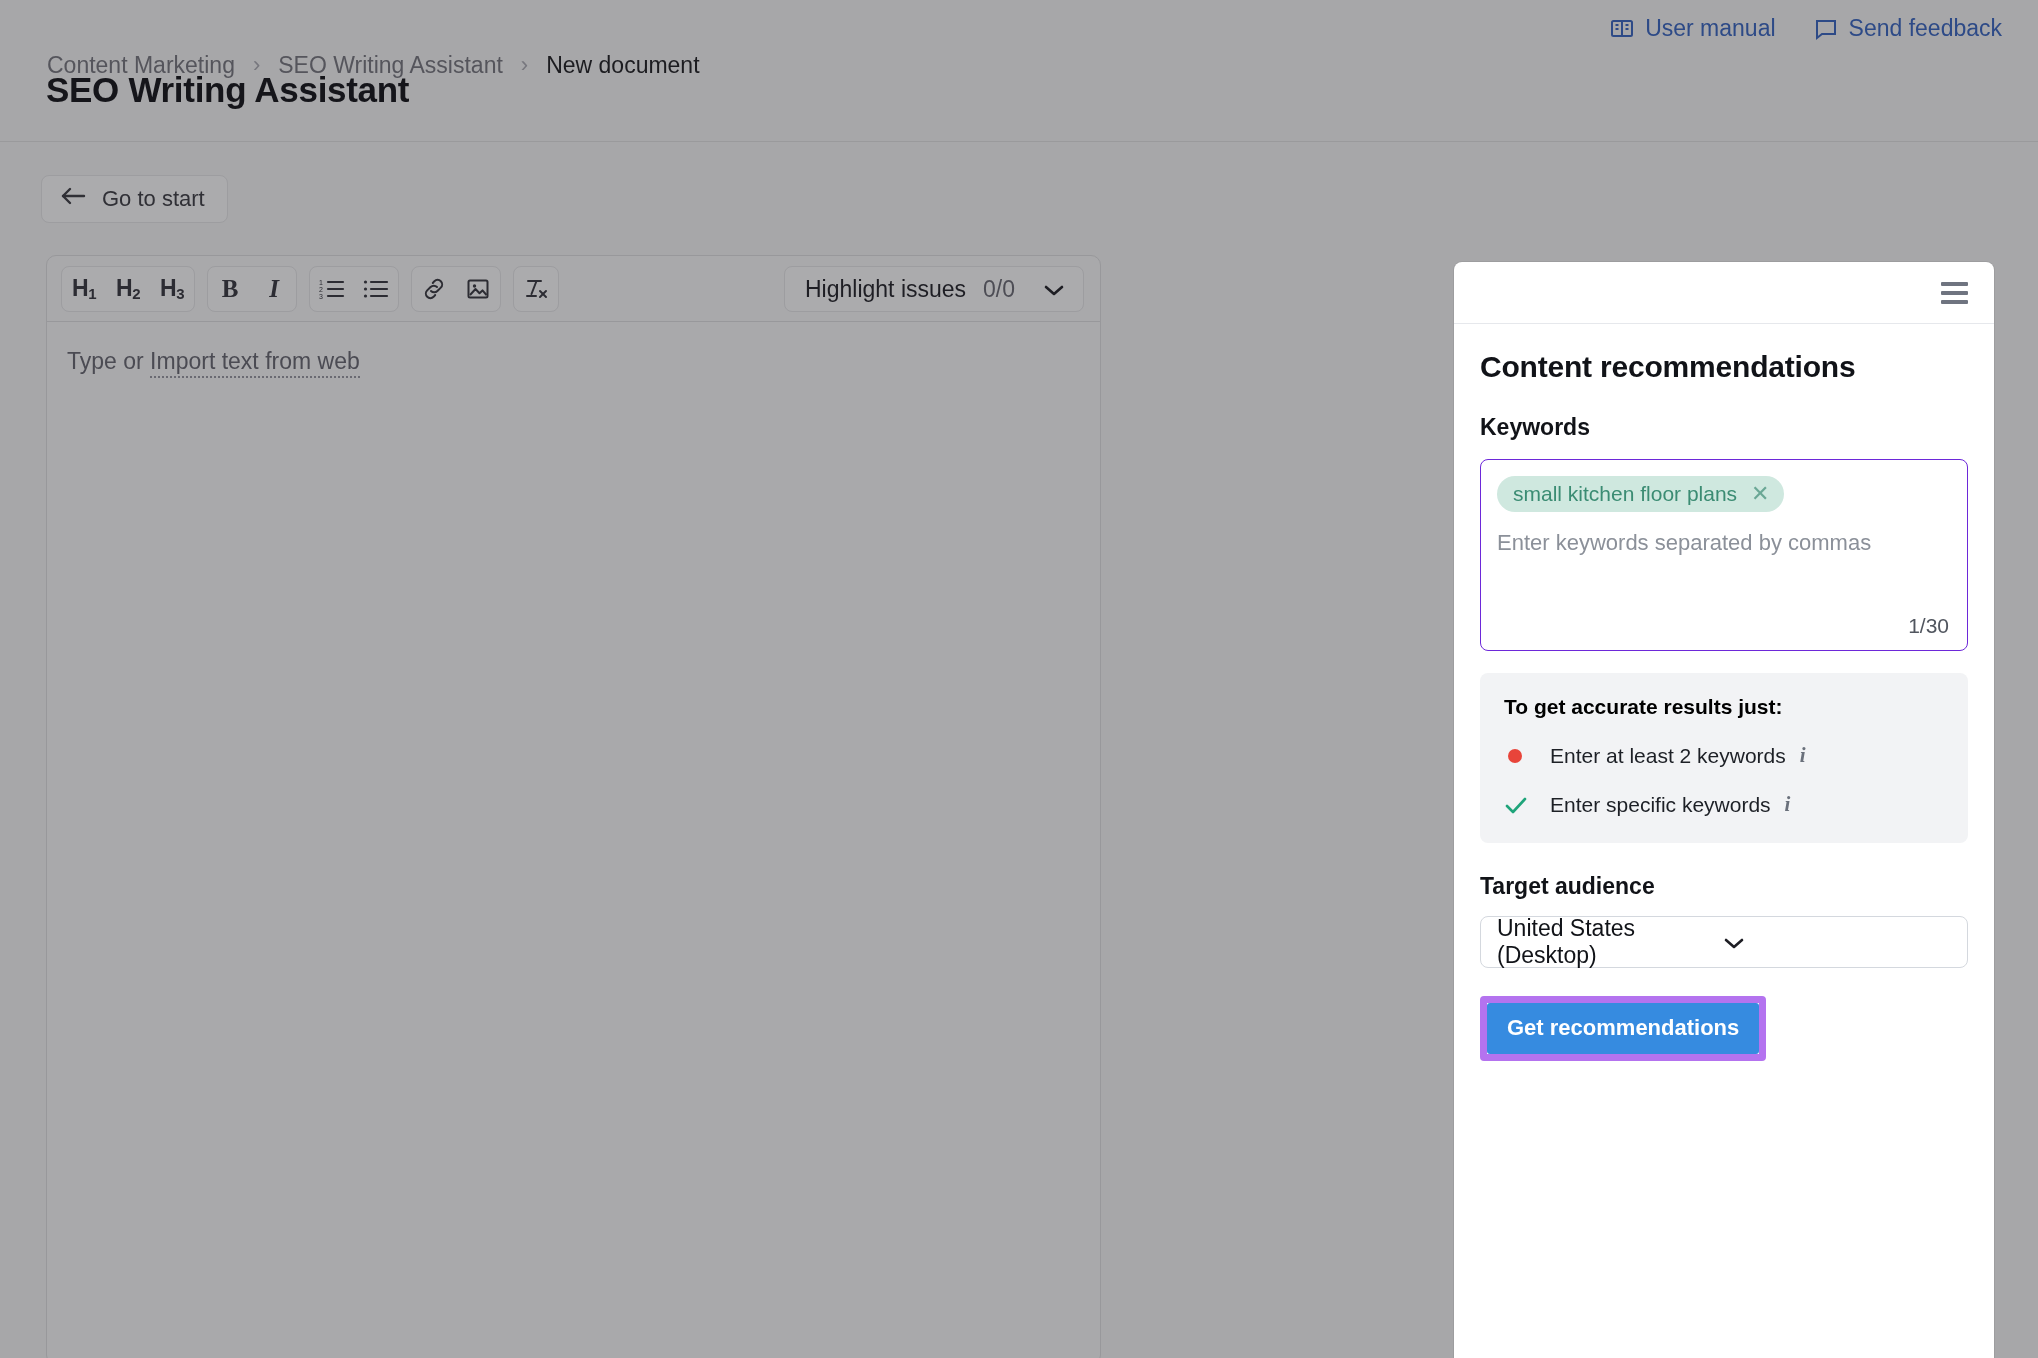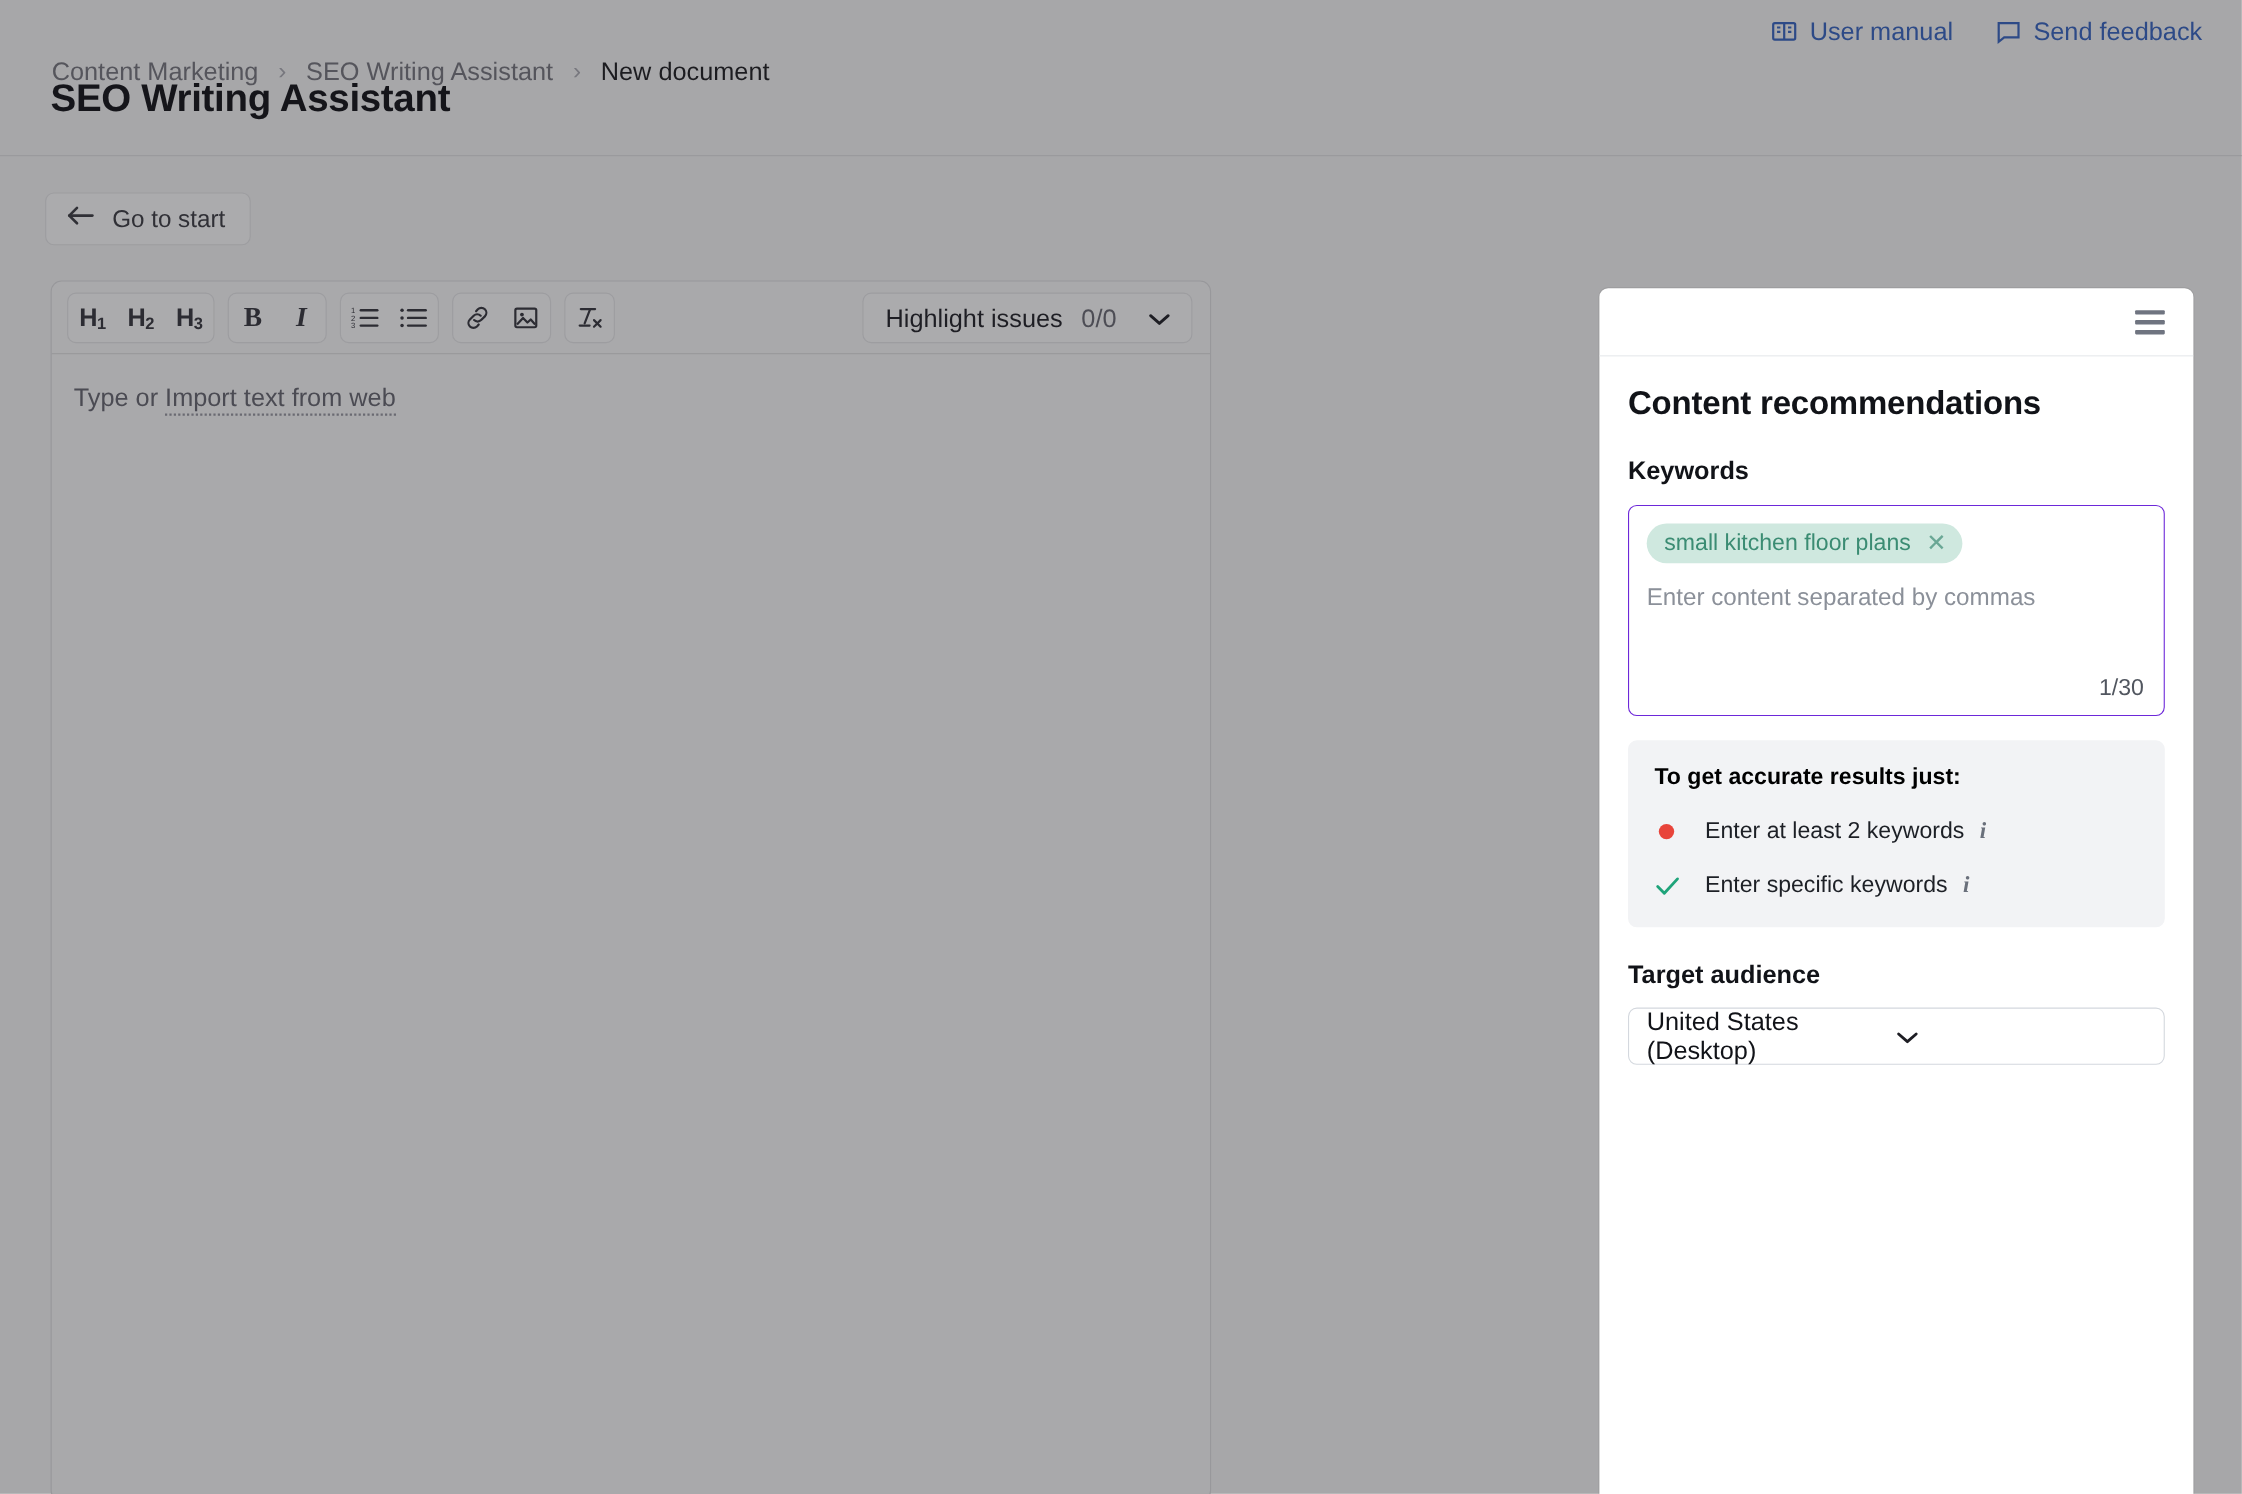--- a/index.html
+++ b/index.html
@@ -353,21 +353,21 @@
 
     <div class="panel-h1">Content recommendations</div>
 
     <div class="panel-h2">Keywords</div>
 
     <div class="kw-box">
       <span class="kw-tag">
         <span>small kitchen floor plans</span>
         <span class="x">✕</span>
       </span>
-      <div class="kw-placeholder">Enter content separated by commas</div>
+      <div class="kw-placeholder">Enter keywords separated by commas</div>
       <div class="kw-counter">1/30</div>
     </div>
 
     <div class="tips">
       <div class="tips-title">To get accurate results just:</div>
 
       <div class="tip-row">
         <span class="tip-mark">
             <i class="dot-red"></i>
           </span>
@@ -390,14 +390,17 @@
 
     <div class="select">
       <span>United States (Desktop)</span>
       <span>
         <svg width="22" height="14" viewBox="0 0 22 14" fill="none" stroke="#1e1e24" stroke-width="2.6" stroke-linecap="round" stroke-linejoin="round">
           <polyline points="3,4 11,11 19,4"></polyline>
         </svg>
       </span>
     </div>
 
+    <div class="cta-wrap">
+      <span class="cta">Get recommendations</span>
+    </div>
   </div>
 </div>
 
 </body></html>

